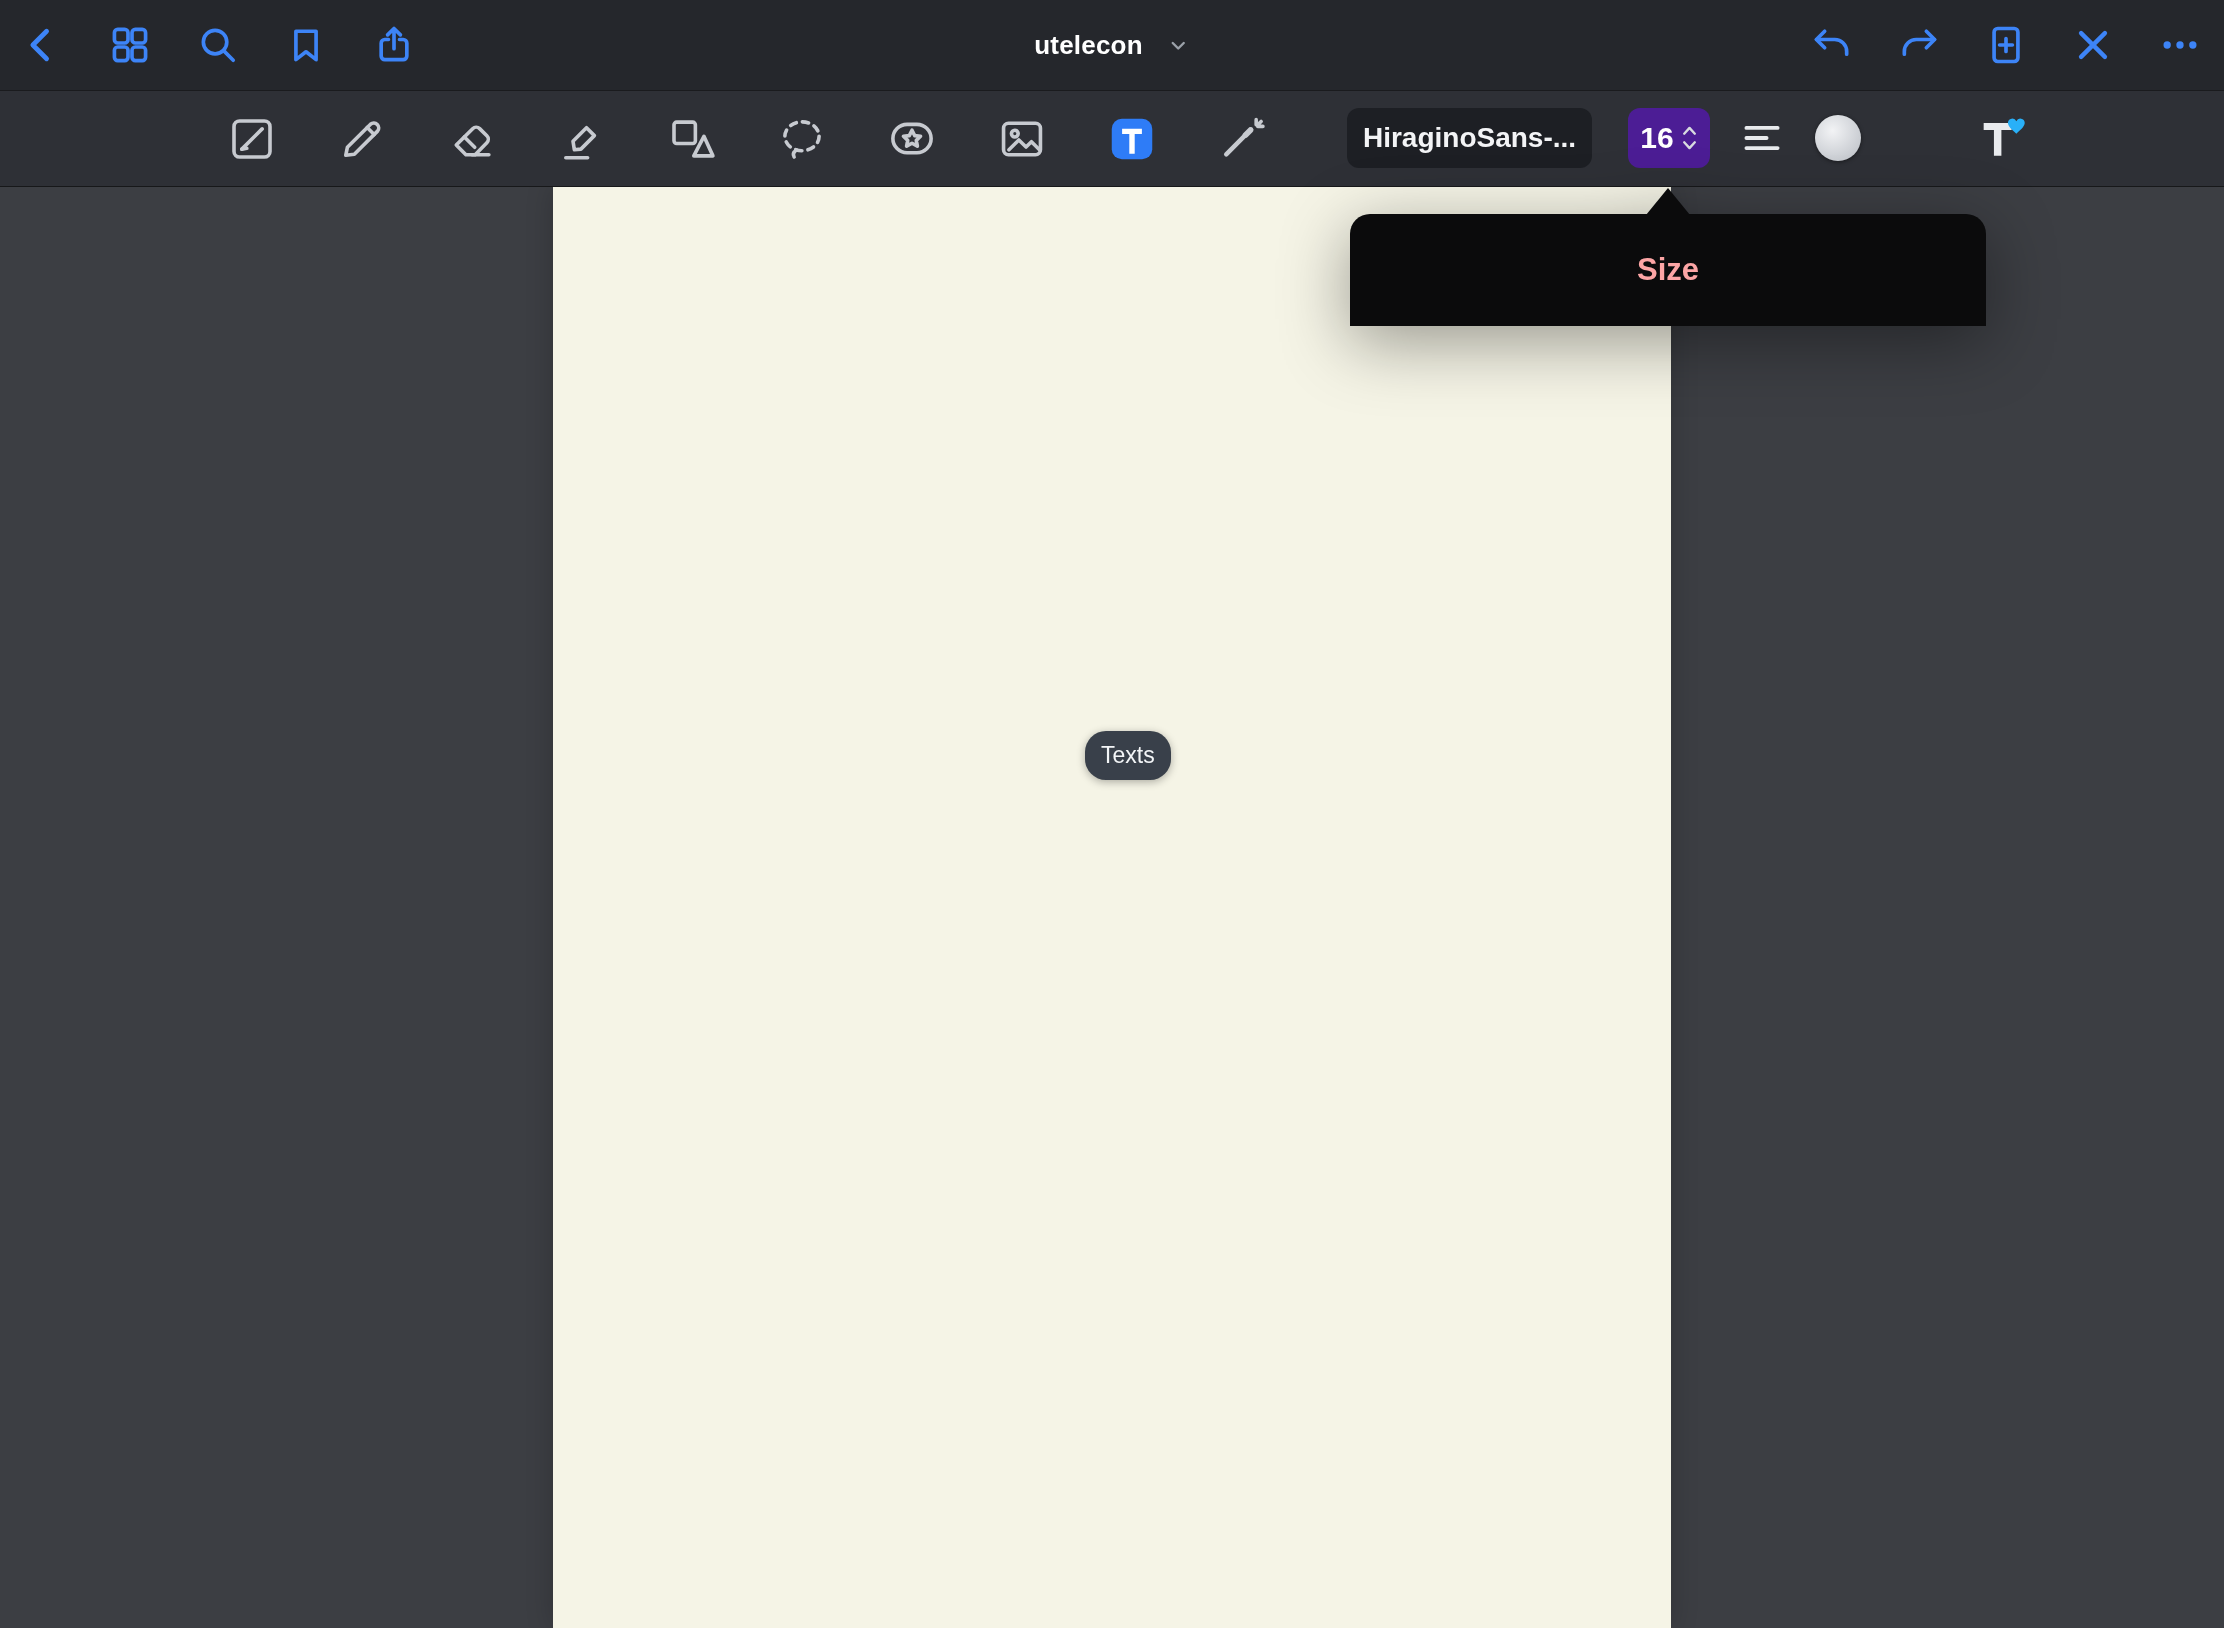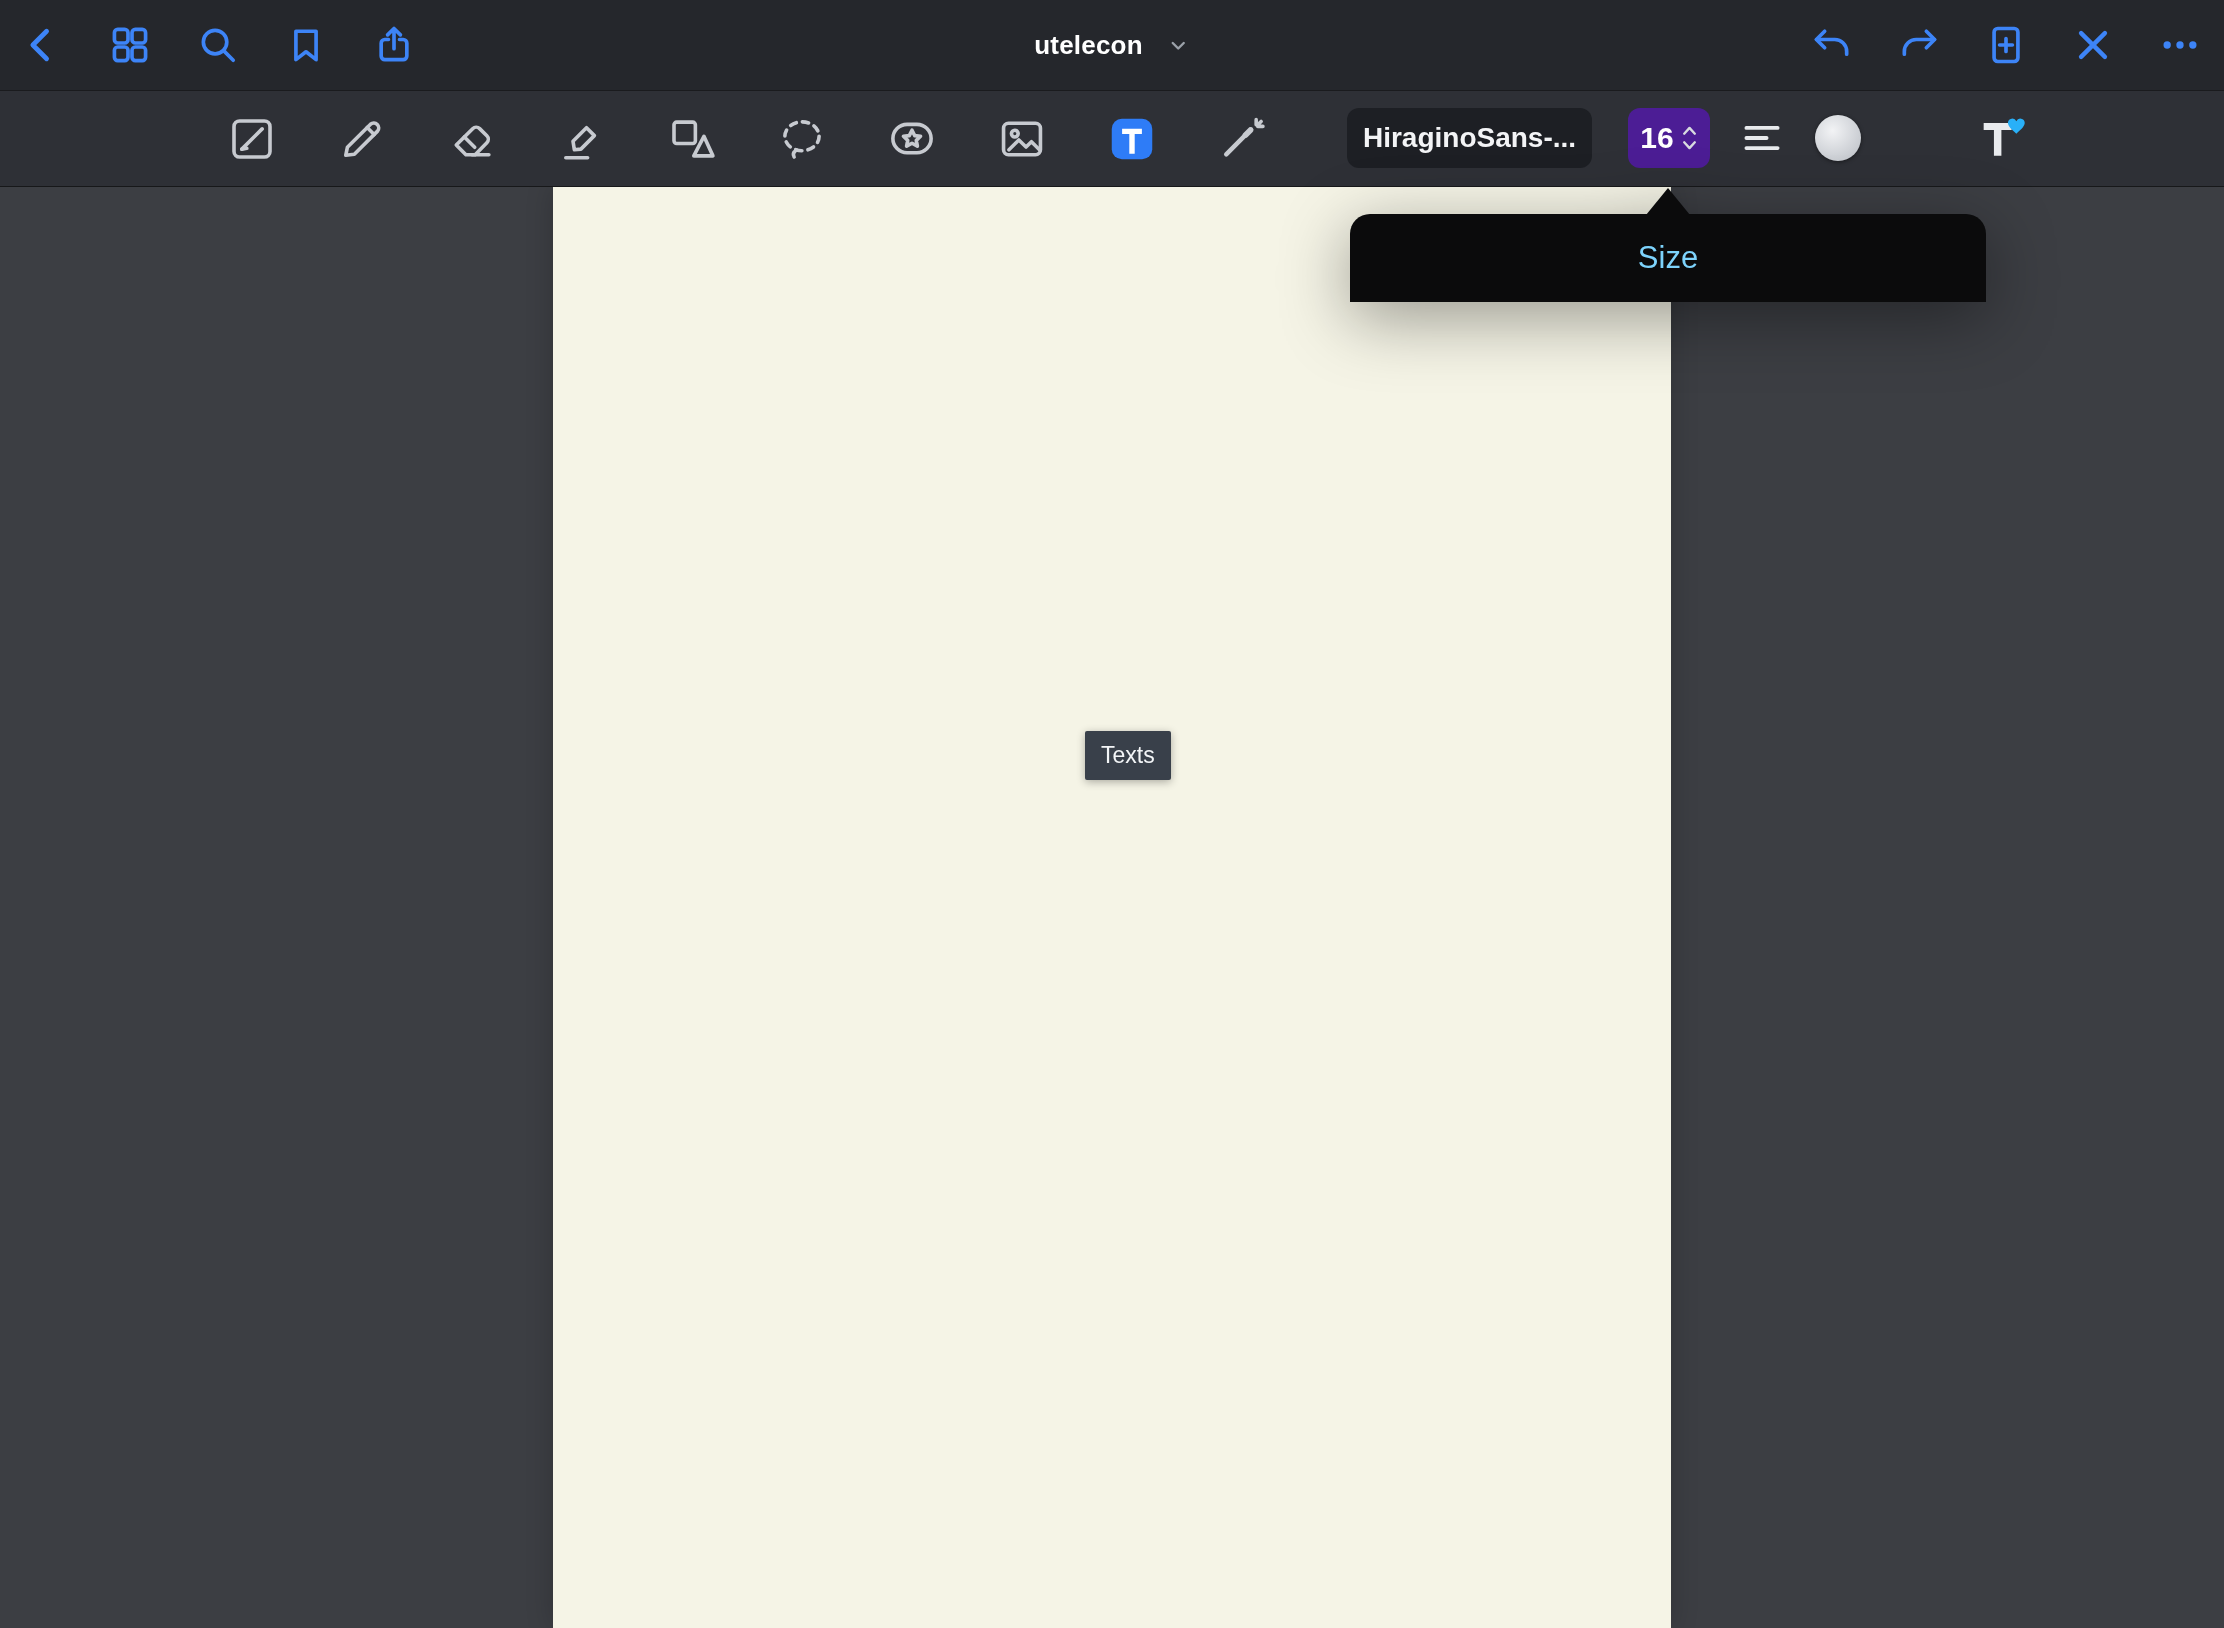--- a/index.html
+++ b/index.html
@@ -63,31 +63,31 @@
 
   
   .canvas{position:absolute;left:0;top:187px;width:100%;bottom:0;background:#3c3e43;}
   .paper{
     position:absolute;left:553px;top:0;width:1118px;height:100%;
     background:#f5f4e6;box-shadow:0 0 26px rgba(0,0,0,.20);
   }
   .texts-box{
     position:absolute;left:1085px;top:544px;
     background:#39404a;color:#f3f5f7;font-size:23px;line-height:1;
-    padding:13px 16px;border-radius:2px;box-shadow:0 2px 8px rgba(0,0,0,.30);
+    padding:13px 16px;border-radius:21px;box-shadow:0 2px 8px rgba(0,0,0,.30);
   }
 
   
   .popover{position:absolute;left:1350px;top:0;width:636px;z-index:40;
     filter:drop-shadow(0 16px 34px rgba(0,0,0,.38));}
   .pop-arrow{position:absolute;top:1px;left:296px;width:44px;height:27px;background:#0b0b0c;
     clip-path:polygon(50% 0,100% 100%,0 100%);}
   .pop-header{
-    margin-top:27px;height:88px;background:#0b0b0c;border-radius:20px 20px 0 0;
-    color:#7dd3fc;font-size:31px;font-weight:400;
+    margin-top:27px;height:112px;background:#0b0b0c;border-radius:20px 20px 0 0;
+    color:#fca5a5;font-size:31px;font-weight:700;
     display:flex;align-items:center;justify-content:center;
   }
   .pop-body{
     height:238px;border-radius:0 0 20px 20px;overflow:hidden;
     background:linear-gradient(100deg,#56554d 0%,#47463f 35%,#3a3a37 70%,#323232 100%);
     display:flex;flex-direction:column;
   }
   .pop-spacer-top{height:82px;}
   .pop-spacer-bottom{flex:1;}
   .slider-row{height:78px;background:rgba(0,0,0,.20);position:relative;}

